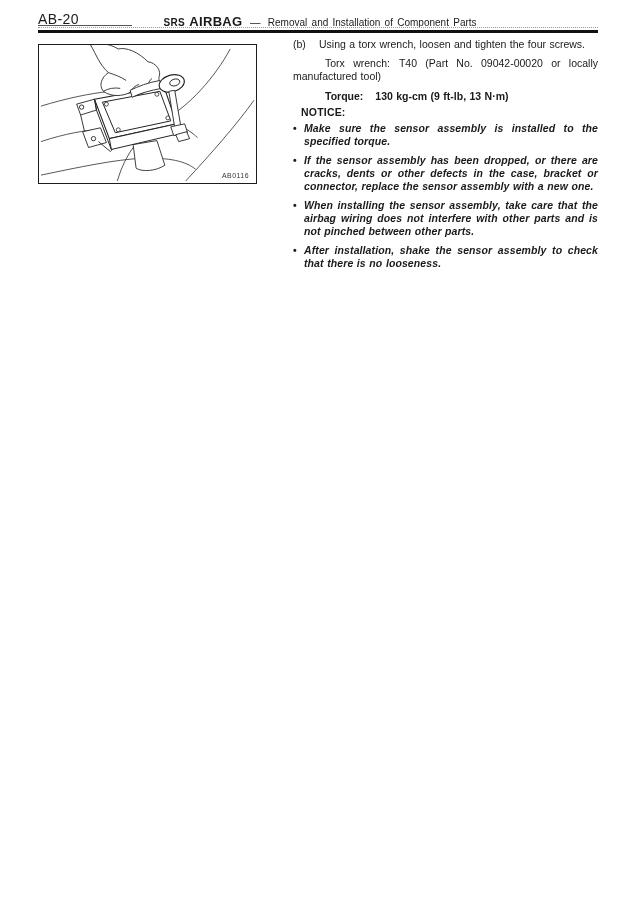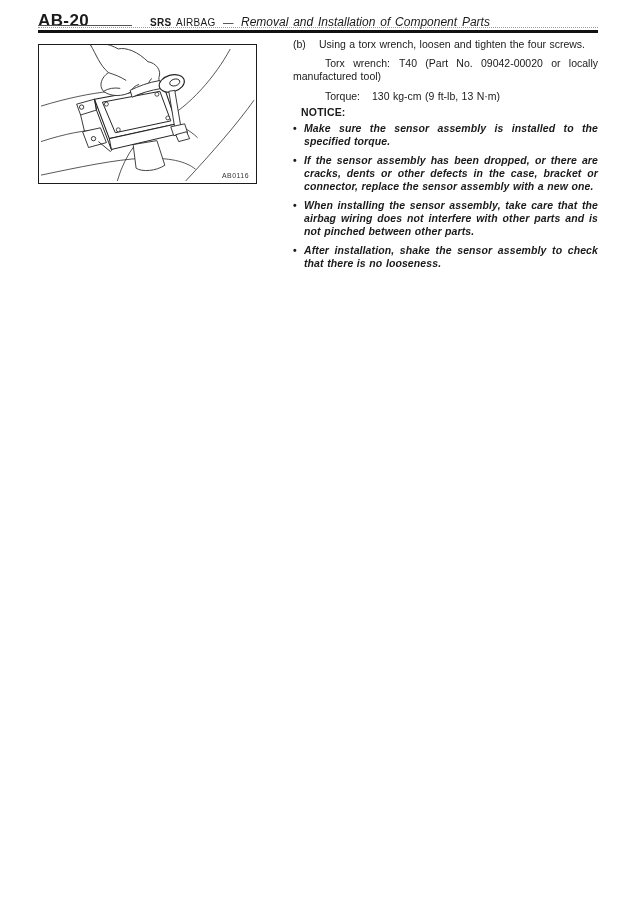--- a/index.html
+++ b/index.html
@@ -7,30 +7,30 @@
     position: relative;
     width: 640px; height: 904px;
     background: #ffffff;
     font-family: "Liberation Sans", sans-serif;
     color: #1a1a1a;
     overflow: hidden;
   }
   
   .page-number {
     position: absolute; left: 38px; top: 11px;
-    font-size: 17px; font-weight: 700; letter-spacing: 0.4px;
+    font-size: 14px; font-weight: 400; letter-spacing: 0.4px;
   }
   .header-title {
     position: absolute; left: 0; top: 12px; width: 640px;
     text-align: center; white-space: nowrap;
   }
   .header-title .srs { font-size: 10px; font-weight: 700; letter-spacing: 0.3px; }
-  .header-title .airbag { font-size: 10px; font-weight: 400; letter-spacing: 0.3px; }
+  .header-title .airbag { font-size: 13px; font-weight: 700; letter-spacing: 0.3px; }
   .header-title .sep { font-size: 10.5px; padding: 0 3px; }
-  .header-title .rest { font-size: 12px; word-spacing: 1.5px; font-style: italic; }
+  .header-title .rest { font-size: 10px; word-spacing: 1.5px; }
   .rule-ab {
     position: absolute; left: 38px; top: 25px; width: 94px; height: 0;
     border-top: 1px solid #555;
   }
   .rule-thin {
     position: absolute; left: 38px; top: 27px; width: 560px; height: 0;
     border-top: 1px dotted #9a9a9a;
   }
   .rule-thick {
     position: absolute; left: 38px; top: 30px; width: 560px; height: 2.5px;
@@ -50,21 +50,21 @@
     position: absolute; left: 293px; top: 38px; width: 305px;
     font-size: 10.5px; line-height: 13px;
     word-spacing: 0.5px;
   }
   .para { margin: 0 0 6px 0; }
   .row { display: flex; align-items: flex-start; }
   .step-label { flex: 0 0 26px; }
   .step-text { flex: 1; text-align: justify; }
   .torx { text-align: justify; margin-bottom: 7px; }
   .inline-label { padding-right: 9px; margin-left: 32px; }
-  .torque { font-weight: 400; margin-bottom: 3px; }
+  .torque { font-weight: 700; margin-bottom: 3px; }
   .torque .inline-label { padding-right: 12px; }
   .notice-heading { font-weight: 700; margin-bottom: 3px; letter-spacing: 0.2px; padding-left: 8px; }
   .bullet-row { display: flex; align-items: flex-start; margin-bottom: 6px; font-weight: 700; }
   .bullet-marker { flex: 0 0 11px; line-height: 13px; }
   .bullet-text { flex: 1; text-align: justify; letter-spacing: 0.1px; font-style: italic; }
 </style>
 </head>
 <body>
 
 <div class="page">

